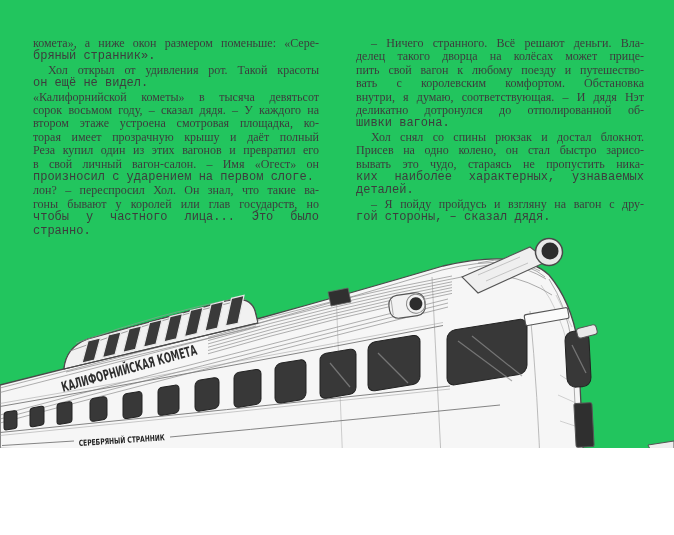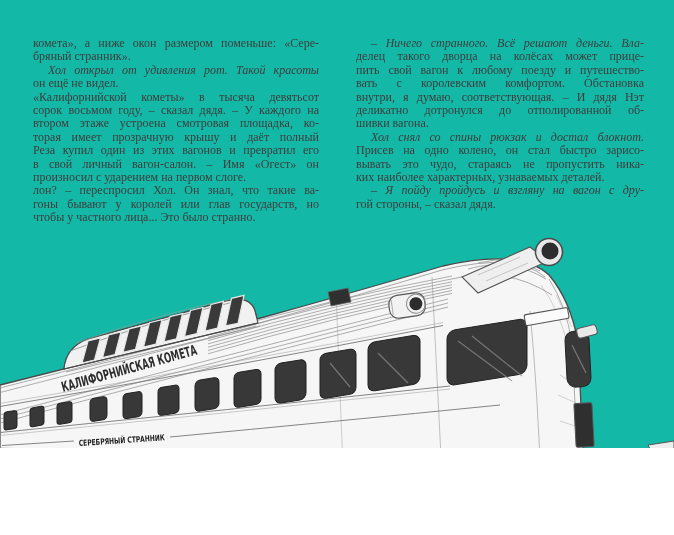--- a/index.html
+++ b/index.html
@@ -1,23 +1,23 @@
 <!DOCTYPE html>
 <html><head>
 <meta charset="utf-8">
 <style>
   html,body{margin:0;padding:0;background:#fff;}
-  .page{position:relative;width:674px;height:448px;background:#14b8a6;overflow:hidden;
+  .page{position:relative;width:674px;height:448px;background:#22c55e;overflow:hidden;
         font-family:"Liberation Serif",serif;}
   .col{position:absolute;top:37px;font-size:12px;line-height:13.4px;color:#3d3d3d;}
   .col-left{left:33px;width:286px;}
   .col-right{left:356px;width:288px;}
   .line{text-align:justify;text-align-last:justify;}
-  .line.p{text-indent:15px;font-style:italic;}
-  .line.e{text-align-last:left;}
+  .line.p{text-indent:15px;}
+  .line.e{text-align-last:left;font-family:Liberation Mono, monospace;}
   .art{position:absolute;left:0;top:235px;width:674px;height:300px;}
   .banner-txt{font-family:"DejaVu Sans",sans-serif;font-weight:bold;fill:#2e2e2e;}
   .plate-txt{font-family:"DejaVu Sans",sans-serif;font-weight:bold;fill:#222;}
   svg text{user-select:none;}
 </style>
 </head>
 <body>
 
 <div class="page">
 

